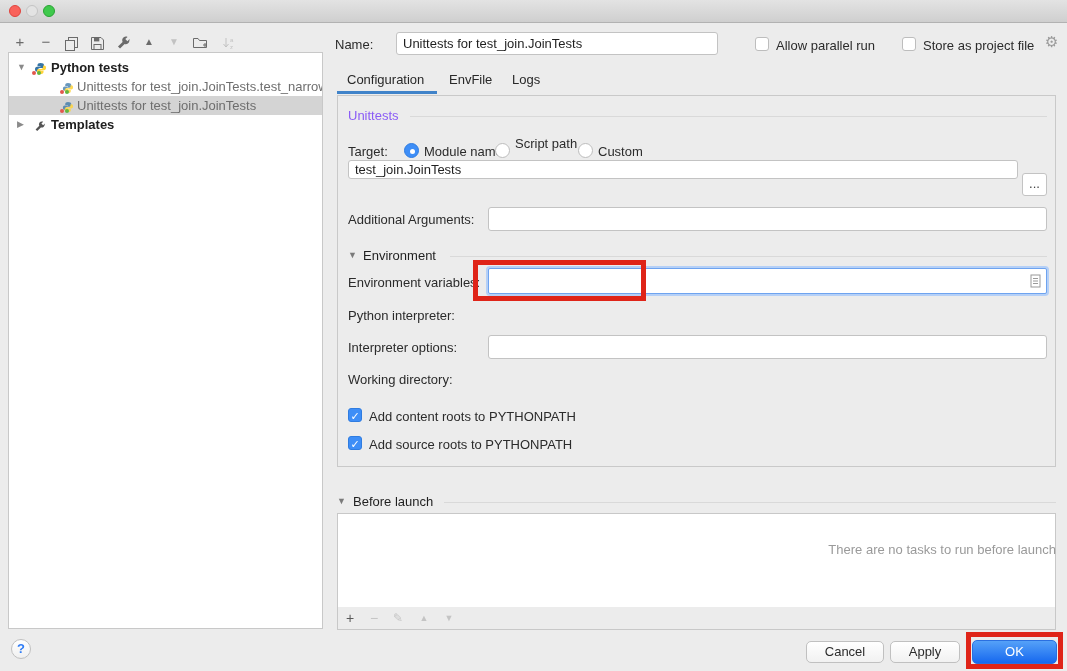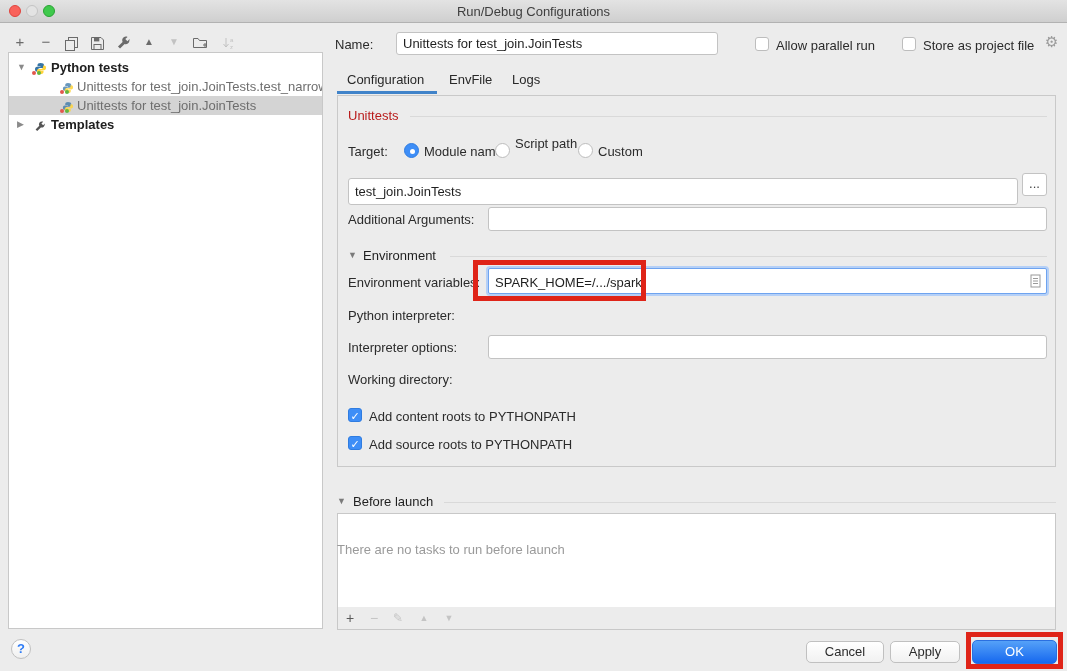--- a/index.html
+++ b/index.html
@@ -50,28 +50,28 @@
     font-size:11px;line-height:14px;font-weight:bold}
   #gear-top{left:1045px;top:33px;font-size:15px;color:#9a9a9a}
 
   
   .tab{top:72px;color:#282828;cursor:default}
   #tab-underline{left:337px;top:91px;width:100px;height:3px;background:#4083c9}
 
   
   #main-panel{left:337px;top:95px;width:719px;height:372px;background:#ececec;
     border:1px solid #c9c9c9;box-sizing:border-box}
-  .grp-lbl{color:#b91c1c}
+  .grp-lbl{color:#8b5cf6}
   .grp-line{height:1px;background:#d9d9d9}
   .sec-lbl{color:#1f1f1f}
   .sec-arr{font-size:9px;color:#7a7a7a}
   .radio{width:15px;height:15px;border-radius:50%;box-sizing:border-box;background:#fff;border:1px solid #bdbdbd}
   .radio.sel{background:#3e8ef7;border-color:#2f7ce0}
   .radio.sel i{position:absolute;left:5px;top:5px;width:5px;height:5px;border-radius:50%;background:#fff}
-  #module-field{left:10px;top:82px;width:670px;height:27px}
+  #module-field{left:10px;top:64px;width:670px;height:19px}
   #browse-btn{left:684px;top:77px;width:25px;height:23px;background:#fff;border:1px solid #c3c3c3;
     border-radius:3px;box-sizing:border-box;text-align:center;line-height:19px;color:#444}
   #addargs-field{left:150px;top:111px;width:559px;height:24px}
   
   #envvars-wrap{left:150px;top:172px;width:559px;height:26px;background:#fff;box-sizing:border-box;
     border:1px solid #6ea3ef;border-radius:2px;box-shadow:0 0 0 2px #b5d0f7}
   #envvars-input{position:absolute;left:4px;top:2px;width:520px;height:20px;border:none;background:transparent}
   #paste-icon{position:absolute;right:5px;top:5px}
   
   #interp-combo{left:150px;top:206px;width:559px;height:26px;background:#fff;border:1px solid #c3c3c3;
@@ -86,21 +86,21 @@
   .chev.up{top:5px;border-bottom:5px solid #fff}
   .chev.dn{bottom:5px;border-top:5px solid #fff}
   #options-field{left:150px;top:239px;width:559px;height:24px}
   #workdir-wrap{left:150px;top:271px;width:559px;height:24px;background:#fff;border:1px solid #c3c3c3;
     border-radius:3px;box-sizing:border-box}
   #workdir-input{position:absolute;left:4px;top:2px;width:520px;height:18px;border:none;background:transparent}
   .field-icon-right{position:absolute;right:6px;top:5px}
 
   
   #bl-box{left:337px;top:513px;width:719px;height:95px;background:#fff;border:1px solid #c8c8c8;box-sizing:border-box}
-  #bl-empty{left:337px;top:542px;width:719px;text-align:left;color:#9a9a9a}
+  #bl-empty{left:337px;top:542px;width:719px;text-align:right;color:#9a9a9a}
   #bl-strip{left:337px;top:607px;width:719px;height:23px;box-sizing:border-box;background:#ececec;
     border:1px solid #c8c8c8;border-top:none}
   .bli{top:610px;width:16px;height:16px;text-align:center;font-size:14px;line-height:16px;color:#595959}
   .bli.dis{color:#c4c4c4}
 
   
   #help-btn{left:11px;top:639px;width:20px;height:20px;border-radius:50%;background:linear-gradient(#fff,#f0f0f0);
     border:1px solid #c0c0c0;box-sizing:border-box;text-align:center;line-height:18px;
     color:#2f7cf6;font-weight:bold}
   .btn{height:22px;box-sizing:border-box;border:1px solid #c0c0c0;border-radius:5px;
@@ -115,21 +115,20 @@
   #red-env{left:473px;top:260px;width:173px;height:41px}
   #red-ok{left:966px;top:632px;width:97px;height:37px}
 </style>
 </head>
 <body>
 
 <div id="titlebar" class="abs">
   <div id="tl-close" class="abs tlight"></div>
   <div id="tl-min" class="abs tlight"></div>
   <div id="tl-zoom" class="abs tlight"></div>
-  <div id="win-title" class="abs">Run/Debug Configurations</div>
 </div>
 
 <div class="abs tbi" style="left:11px">+</div>
 <div class="abs tbi" style="left:37px">−</div>
 <div class="abs tbi" style="left:62px">
   <svg width="15" height="15" viewBox="0 0 15 15">
       <rect x="4.5" y="1.5" width="9" height="10" fill="none" stroke="#6b6b6b"></rect>
       <rect x="1.5" y="4.5" width="9" height="10" fill="#ececec" stroke="#6b6b6b"></rect>
     </svg>
 </div>
@@ -246,21 +245,20 @@
 
   <div class="abs flabel" style="left:10px;top:116px">Additional Arguments:</div>
   <input id="addargs-field" class="abs tfield" style="">
 
   <span class="abs sec-arr" style="left:10px;top:154px">▼</span>
   <div class="abs sec-lbl" style="left:25px;top:152px">Environment</div>
   <div class="abs grp-line" style="left:112px;top:160px;width:597px"></div>
 
   <div class="abs flabel" style="left:10px;top:179px">Environment variables:</div>
   <div id="envvars-wrap" class="abs">
-    <input id="envvars-input" value="SPARK_HOME=/.../spark" style="">
     <span id="paste-icon">
       <svg width="11" height="14" viewBox="0 0 11 14">
           <rect x="1" y="1" width="9" height="12" fill="#fff" stroke="#9a9a9a"></rect>
           <path d="M3 4.5h5M3 7h5M3 9.5h5" stroke="#9a9a9a"></path>
         </svg>
     </span>
   </div>
 
   <div class="abs flabel" style="left:10px;top:212px">Python interpreter:</div>
 

